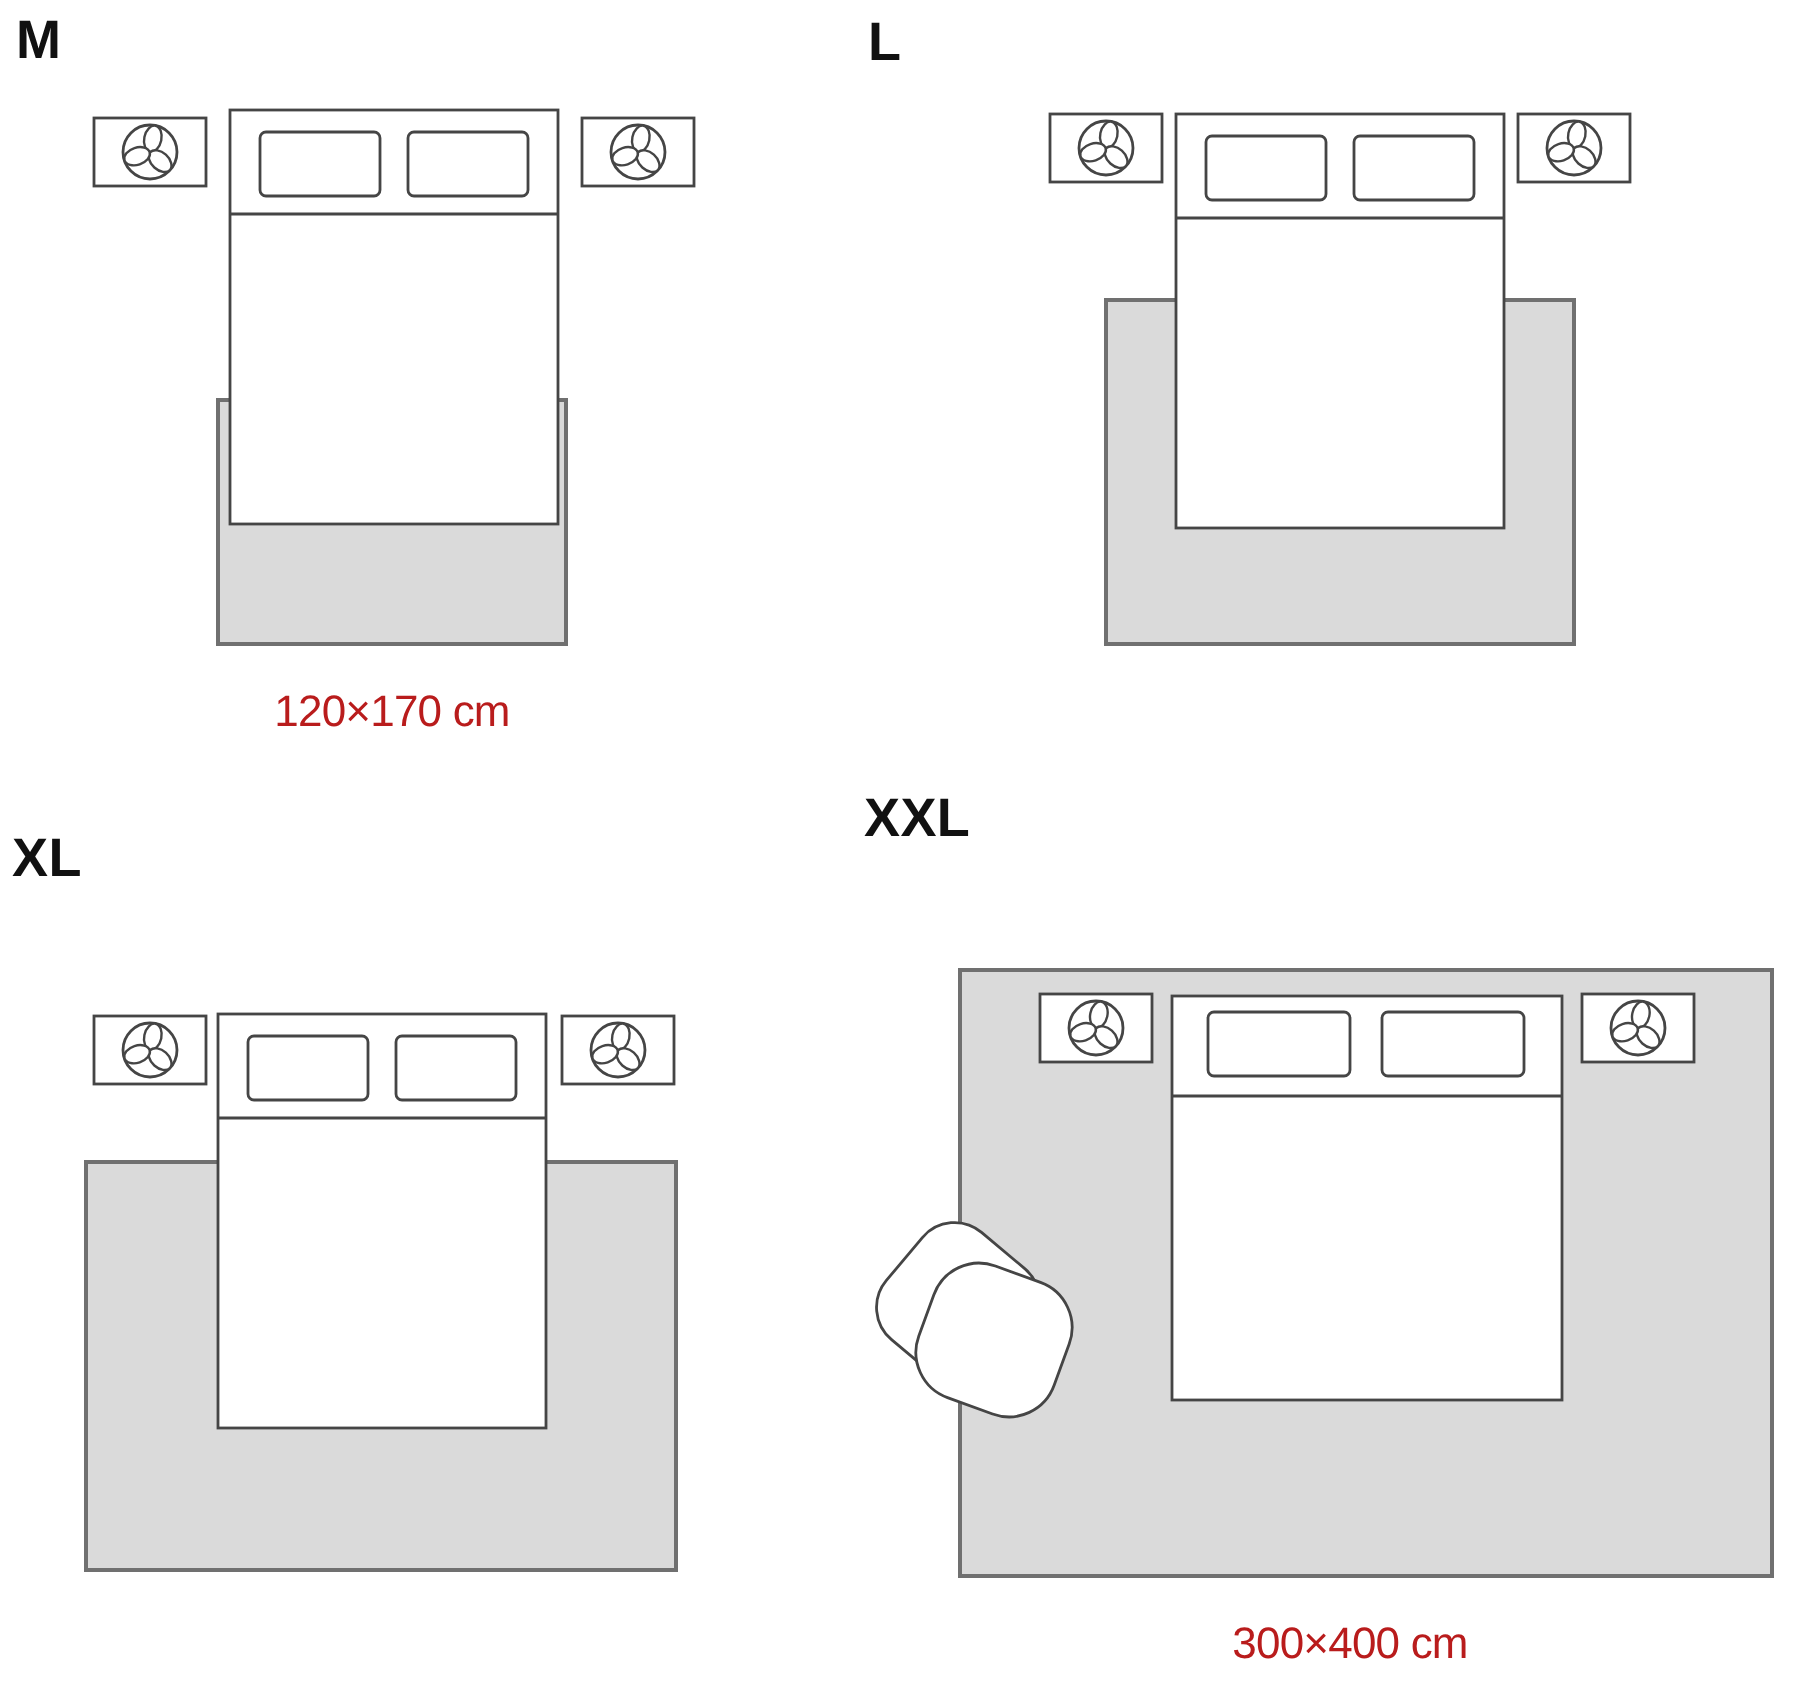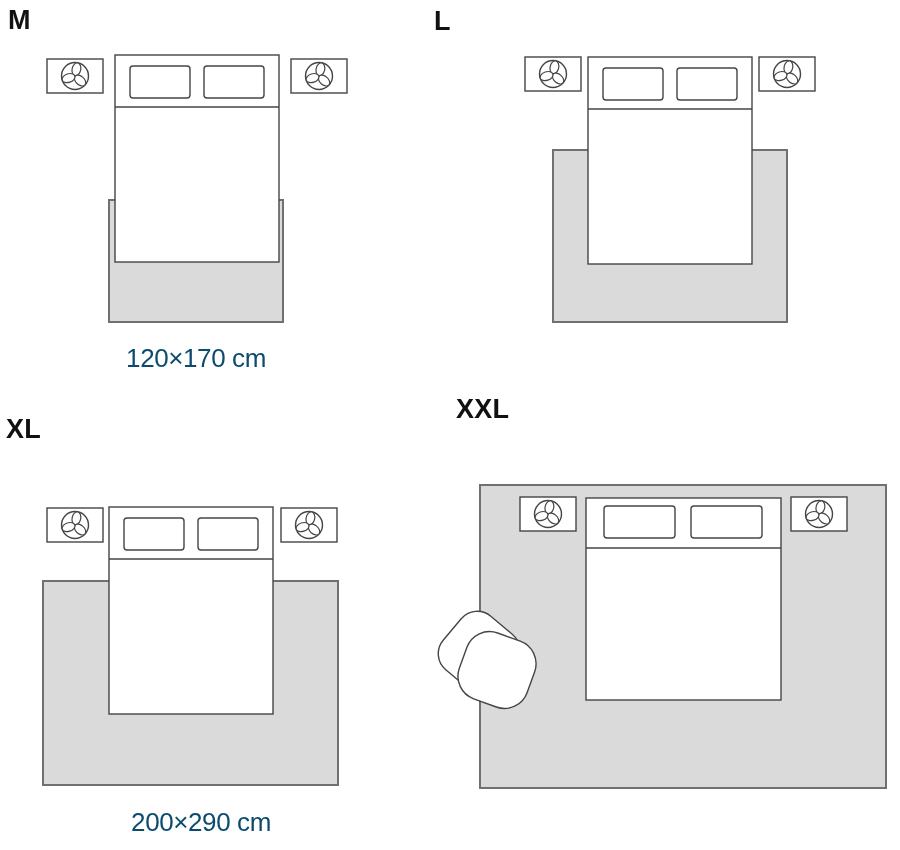--- a/index.html
+++ b/index.html
@@ -6,22 +6,22 @@
   .stage{
     position:relative;width:900px;height:850px;background:#ffffff;
     font-family:"Liberation Sans",sans-serif;overflow:hidden;
   }
   .diagram-layer{position:absolute;left:0;top:0;width:900px;height:850px;}
   .size-label{
     position:absolute;font-weight:700;font-size:27px;line-height:1;
     color:#111111;letter-spacing:0.2px;white-space:nowrap;
   }
   .size-caption{
-    position:absolute;transform:translateX(-50%);font-size:26px;line-height:1.2;
-    letter-spacing:-0.4px;color:#0c4a6e;font-weight:400;white-space:nowrap;
+    position:absolute;transform:translateX(-50%);font-size:22px;line-height:1.2;
+    letter-spacing:-0.4px;color:#b91c1c;font-weight:400;white-space:nowrap;
   }
   .rug{fill:#dadada;stroke:#707070;stroke-width:2;}
   .furn{fill:#ffffff;stroke:#454545;stroke-width:1.4;}
   .seam{stroke:#454545;stroke-width:1.4;}
   .petal{fill:#ffffff;stroke:#454545;stroke-width:1.2;}
 </style>
 </head>
 <body>
 
 <div class="stage">
@@ -86,18 +86,18 @@
       </g>
       <use href="#nightstand" x="520" y="497"></use>
       <use href="#nightstand" x="791" y="497"></use>
       <use href="#bed-wide" x="586" y="498"></use>
     </g>
   </svg>
 
   <div class="size-label" style="left:8px;top:7px">M</div>
   <div class="size-label" style="left:434px;top:8px">L</div>
   <div class="size-label" style="left:6px;top:416px">XL</div>
-  <div class="size-label" style="left:456px;top:396px">XXL</div>
+  <div class="size-label" style="left:432px;top:396px">XXL</div>
 
   <div class="size-caption" style="left:196px;top:343px">120×170 cm</div>
-  <div class="size-caption" style="left:201px;top:807px">200×290 cm</div>
+  <div class="size-caption" style="left:675px;top:809px">300×400 cm</div>
 
 </div>
 
 </body></html>

